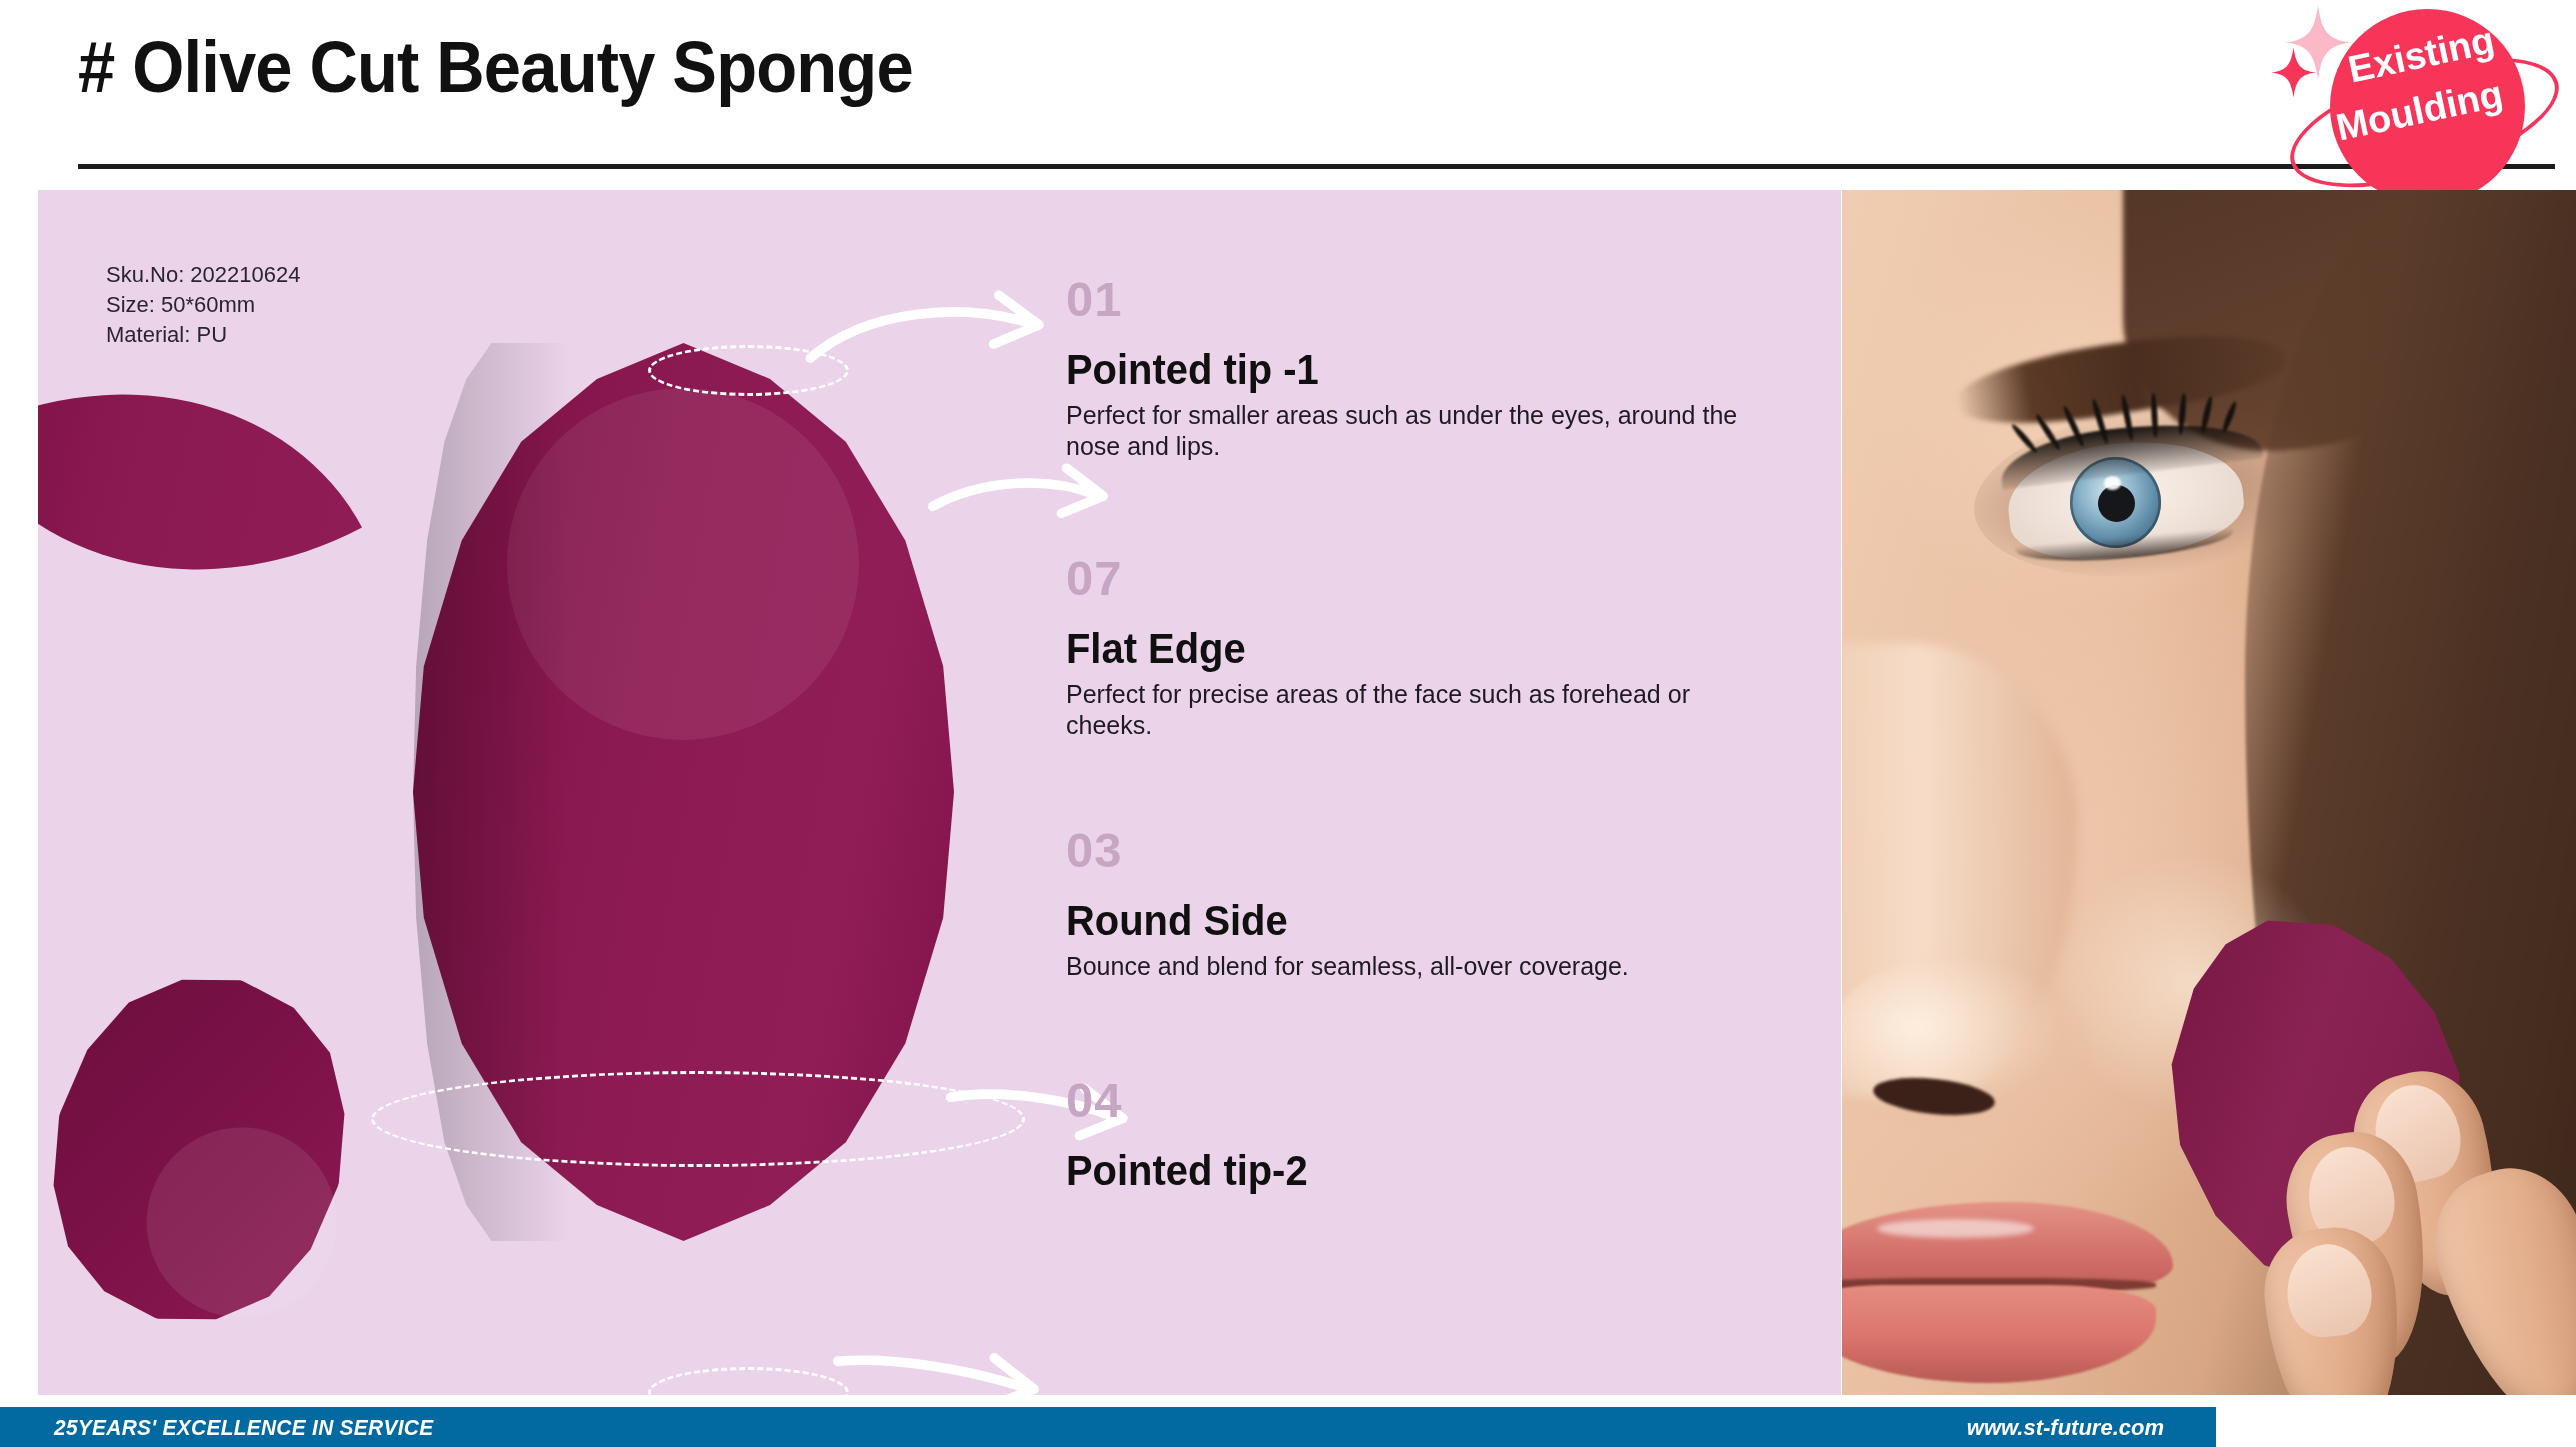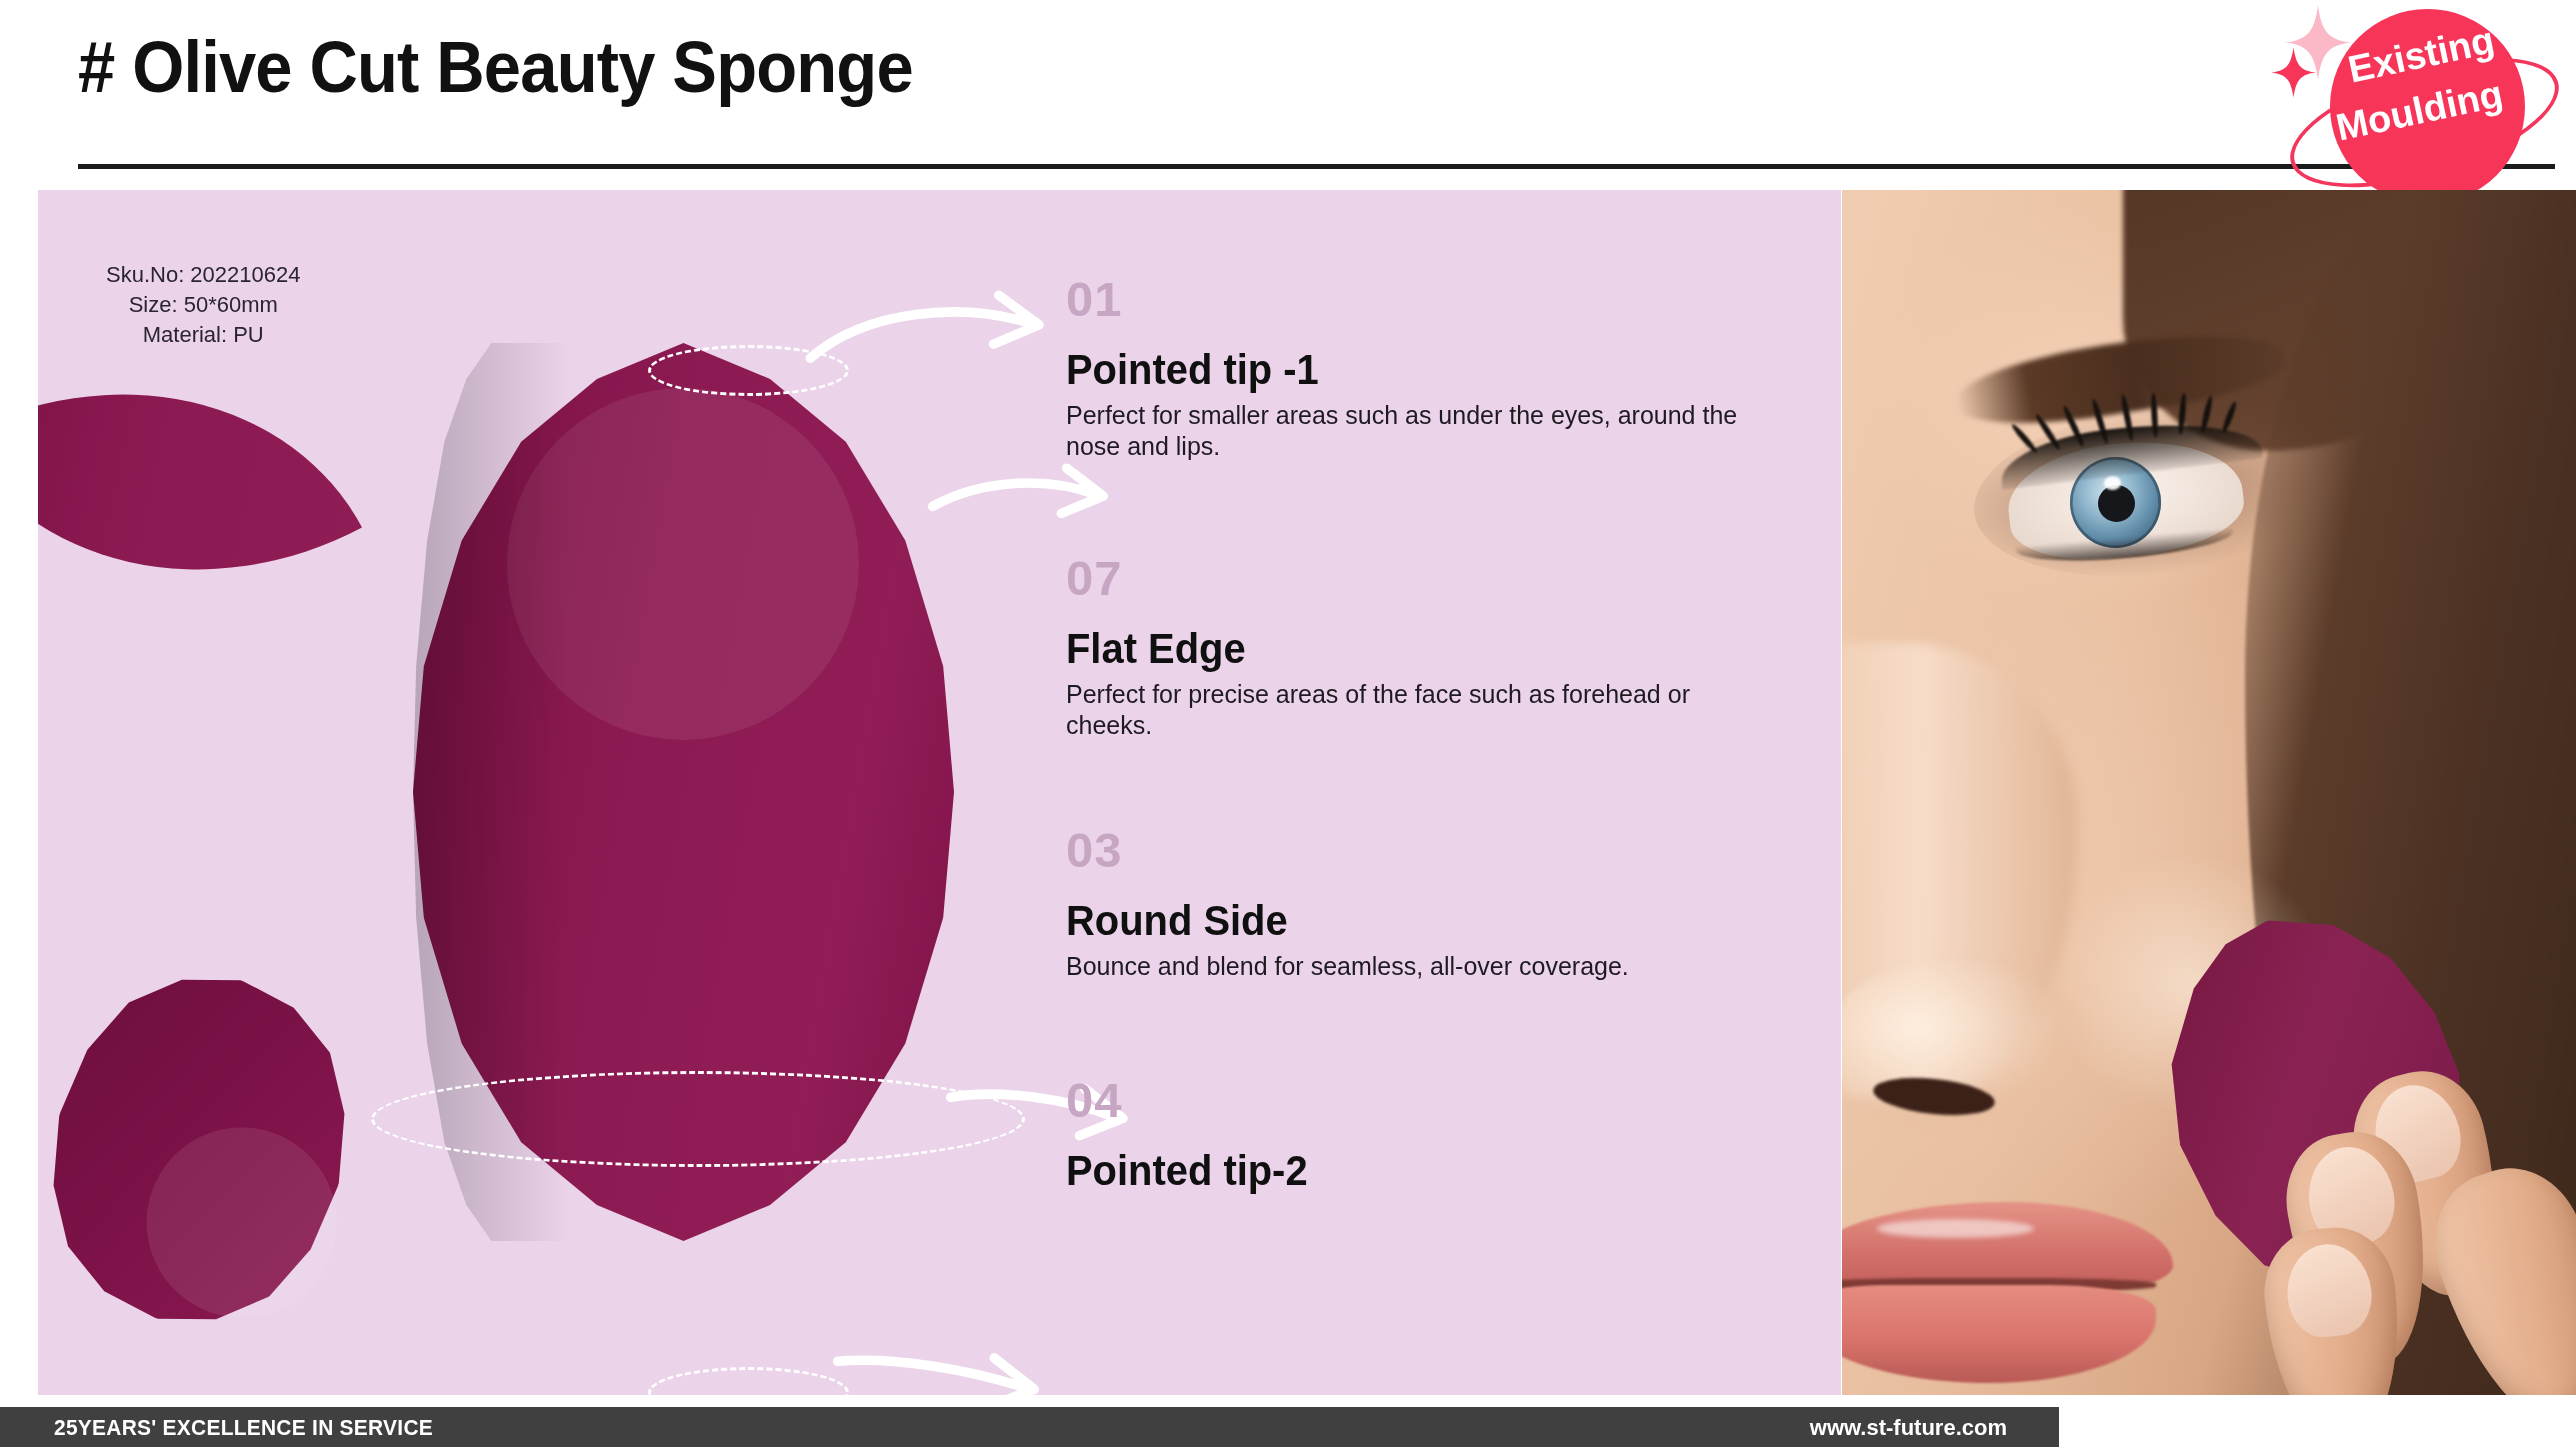--- a/index.html
+++ b/index.html
@@ -87,21 +87,21 @@
     background:#CFA98C;
   }
 
   
   #spec-block {
     position:absolute; left:68px; top:70px;
     font-size:22px; line-height:30px;
     color:#2a2430;
     font-family:"Liberation Sans", sans-serif;
   }
-  #spec-block div { white-space:nowrap;text-align:center; }
+  #spec-block div { white-space:nowrap; }
 
   
   .sponge-body {
     position:absolute;
     background:#8C1A52;
   }
   .sponge-flat {
     position:absolute;
     border-radius:50%;
     background:rgba(255,255,255,0.055);
@@ -366,22 +366,23 @@
     box-shadow:inset 0 -14px 23px rgba(120,74,50,0.35);
   }
   .nail {
     position:absolute;
     background:linear-gradient(160deg,#FBE3D3,#E9C2AC);
     border-radius:50% 50% 40% 40% / 55% 55% 45% 45%;
   }
 
   
   #footer {
-    position:absolute; left:0; top:1407px; width:2059px; height:40px;
-    background:#404040;
+    position:absolute; left:0; top:1407px; width:2216px; height:40px;
+    background:#0369a1;
+    font-style:italic;
   }
   #footer-left {
     position:absolute; left:54px; top:7.8px;
     color:#ffffff; font-weight:700; font-size:22px;
     letter-spacing:0.3px;
     font-family:"Liberation Sans", sans-serif;
     transform:scaleX(0.95); transform-origin:left center;
     white-space:nowrap;
   }
   #footer-right {

